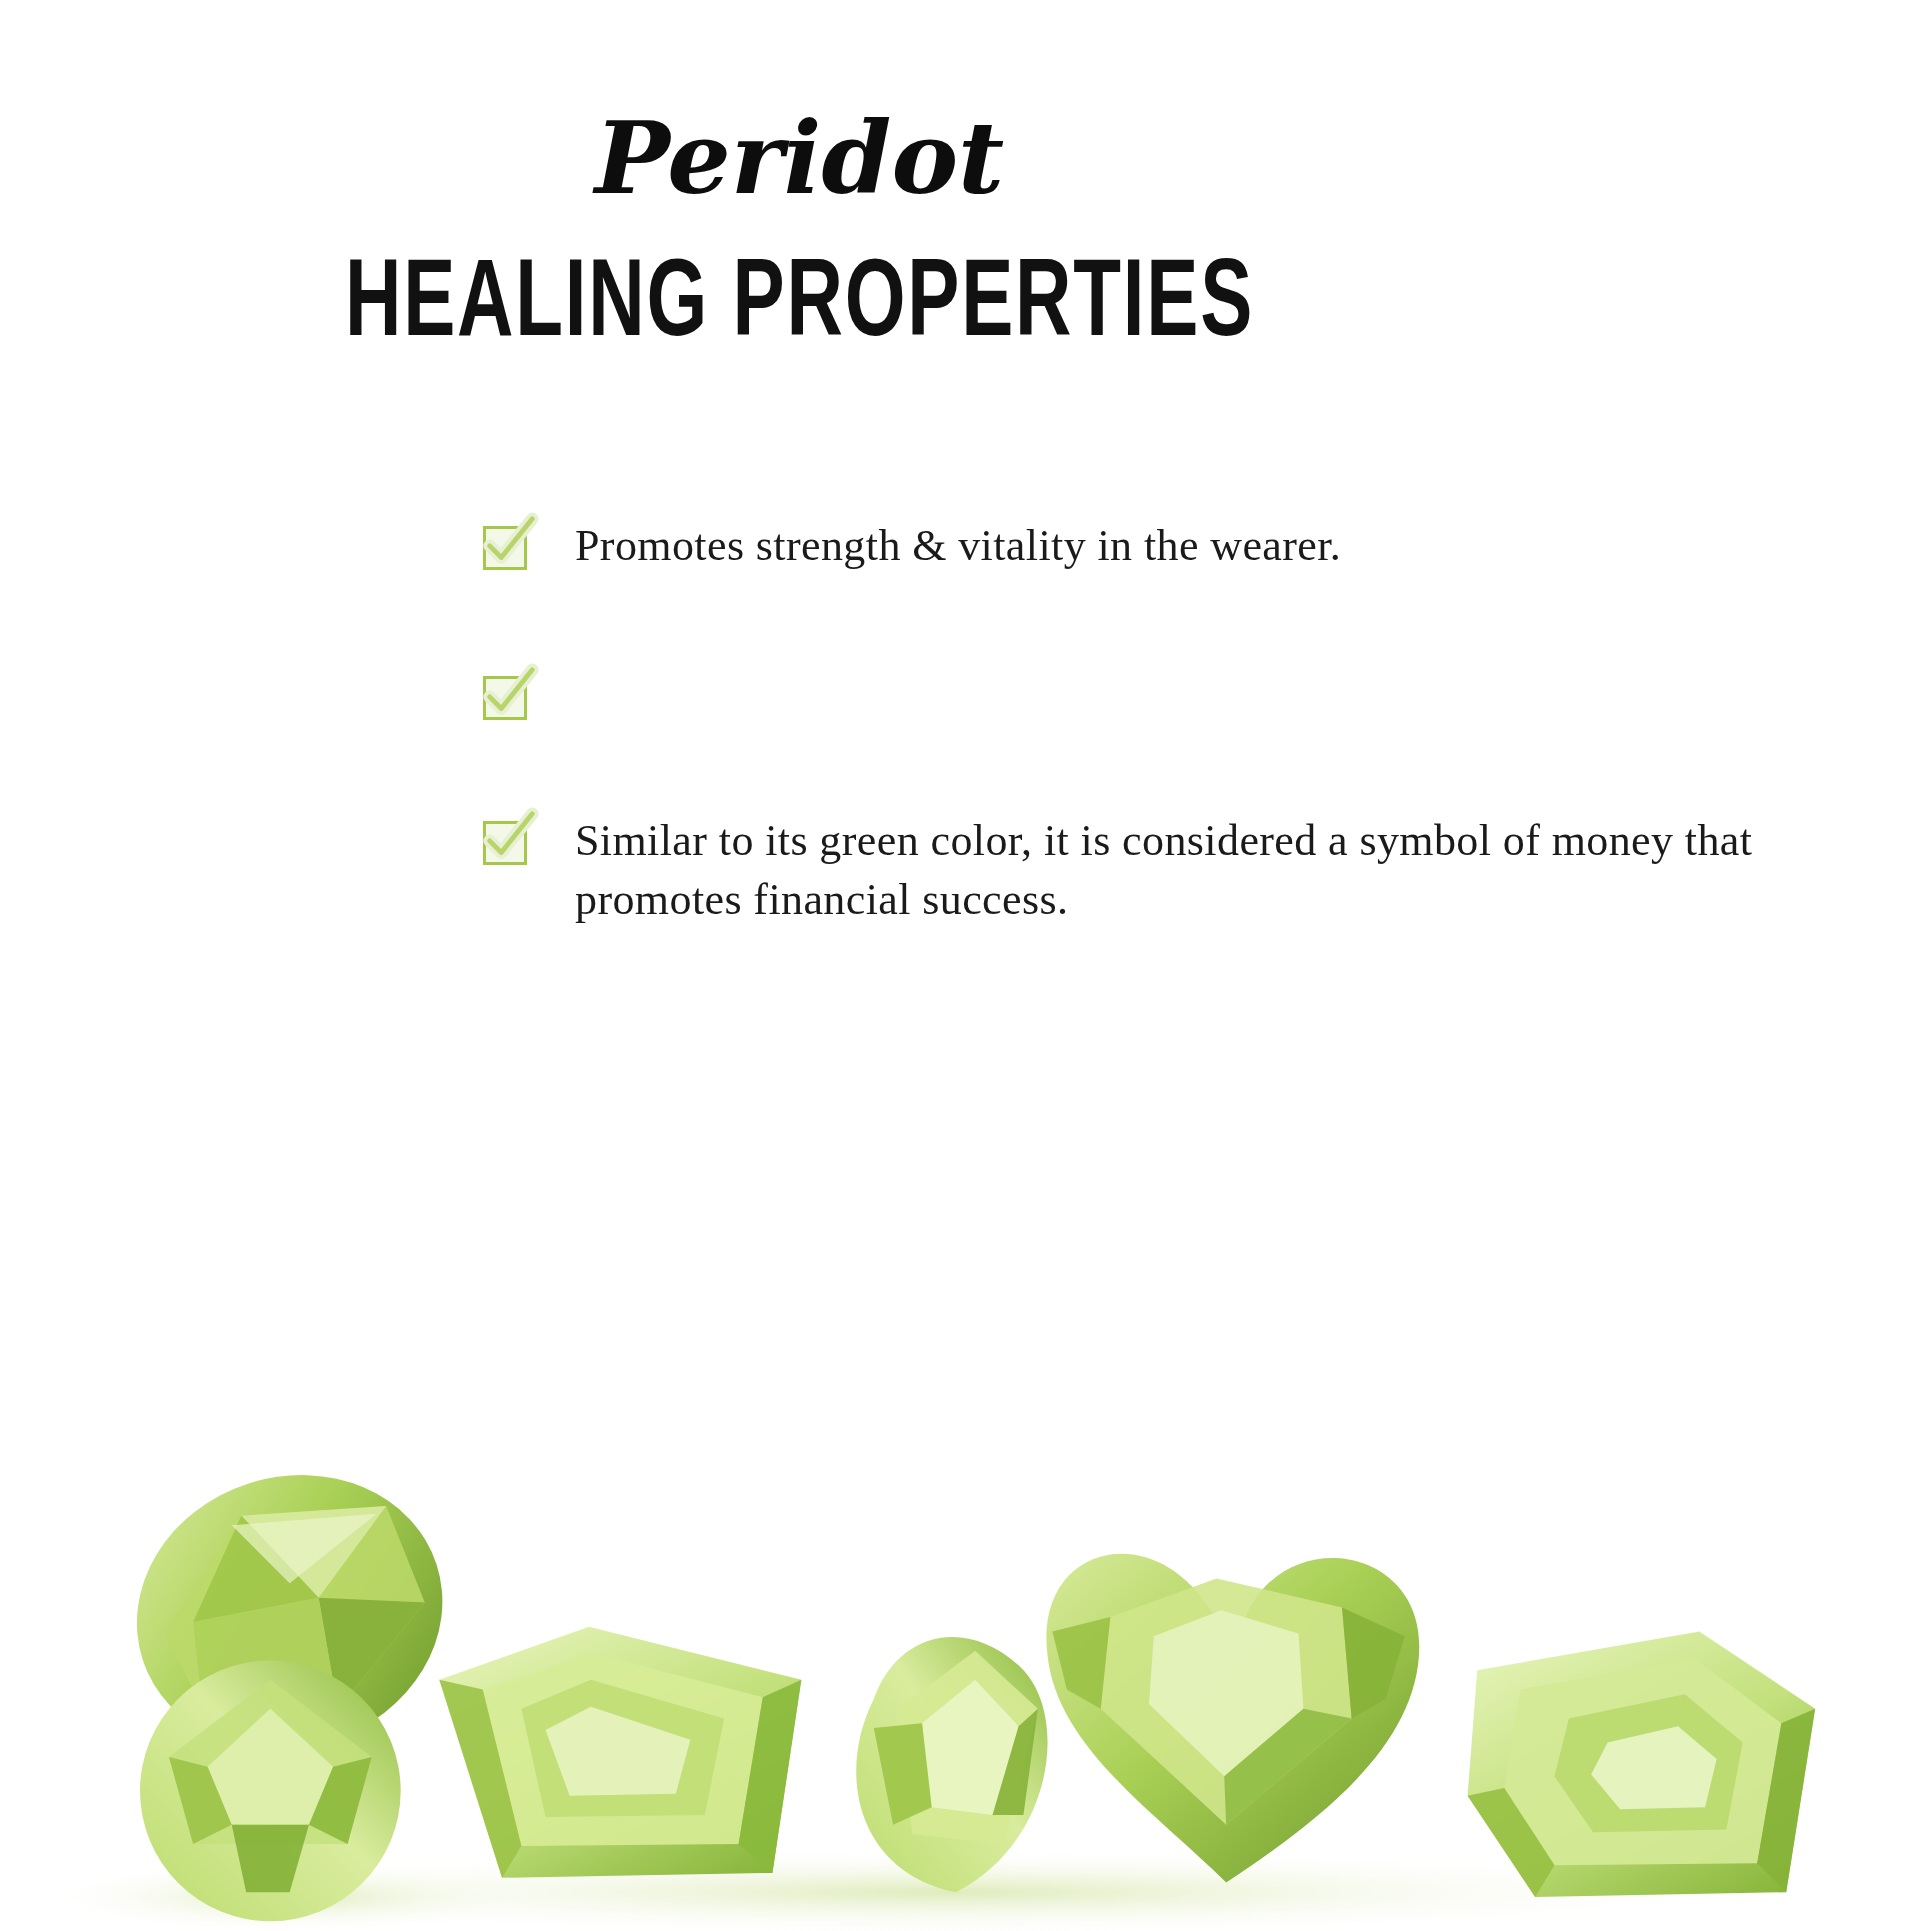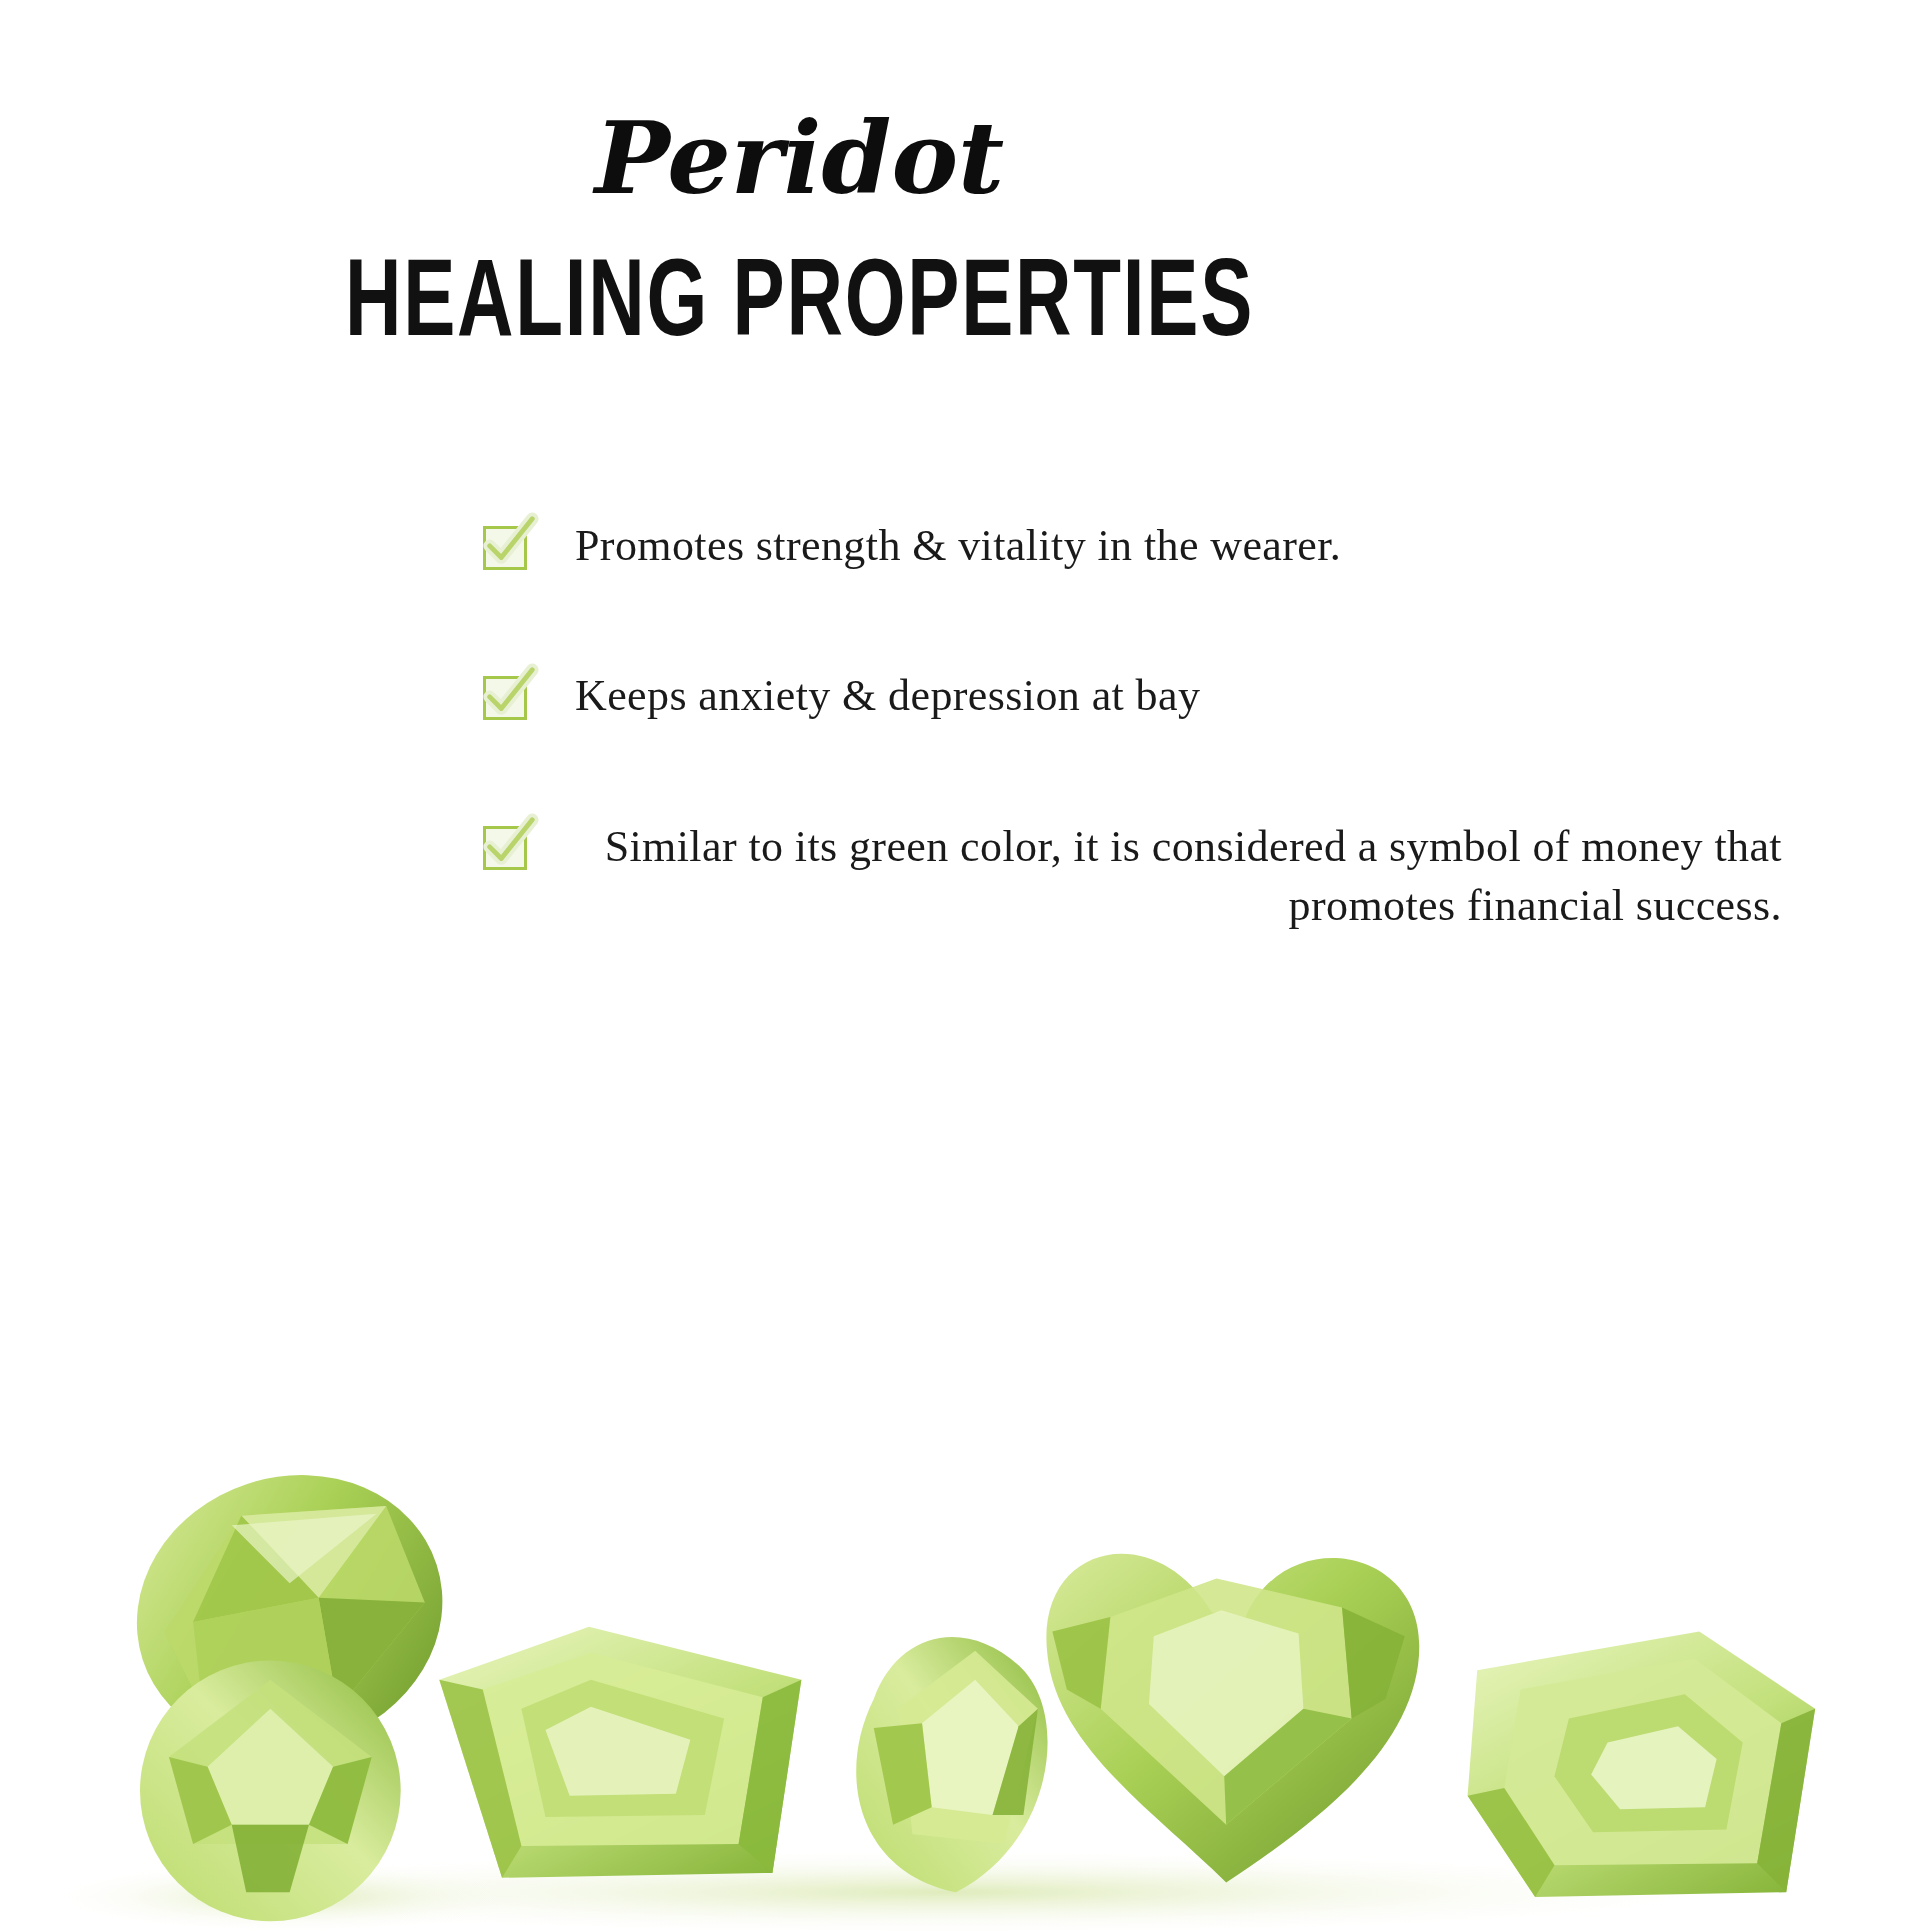--- a/index.html
+++ b/index.html
@@ -59,21 +59,20 @@
     left: 483px;
     width: 1313px;
   }
   .list-item {
     display: flex;
     align-items: flex-start;
     margin-bottom: 91px;
   }
   .list-item:last-child {
     margin-bottom: 9px;
-    text-align: right;
   }
   .check-box {
     flex: 0 0 auto;
     width: 44px;
     height: 44px;
     border: 3.9px solid #a6c council;
     border: 3.9px solid #a6c84a;
     background: #f4f8e9;
     position: relative;
     margin-top: 9.7px;
@@ -128,21 +127,20 @@
       <span class="item-text">Promotes strength &amp; vitality in the wearer.</span>
     </li>
 
     <li class="list-item">
       <span class="check-box">
         <svg viewBox="0 0 62 62" aria-hidden="true">
           <path d="M10 34 L22 46 L54 6" fill="none" stroke="#e8f0d4" stroke-width="13" stroke-linecap="round" stroke-linejoin="round"></path>
           <path d="M10 34 L22 46 L54 6" fill="none" stroke="#b9d46a" stroke-width="5" stroke-linecap="round" stroke-linejoin="round"></path>
         </svg>
       </span>
-      <span class="item-text">Keeps anxiety &amp; depression at bay</span>
     </li>
 
 
 
     <li class="list-item">
       <span class="check-box">
         <svg viewBox="0 0 62 62" aria-hidden="true">
           <path d="M10 34 L22 46 L54 6" fill="none" stroke="#e8f0d4" stroke-width="13" stroke-linecap="round" stroke-linejoin="round"></path>
           <path d="M10 34 L22 46 L54 6" fill="none" stroke="#b9d46a" stroke-width="5" stroke-linecap="round" stroke-linejoin="round"></path>
         </svg>

